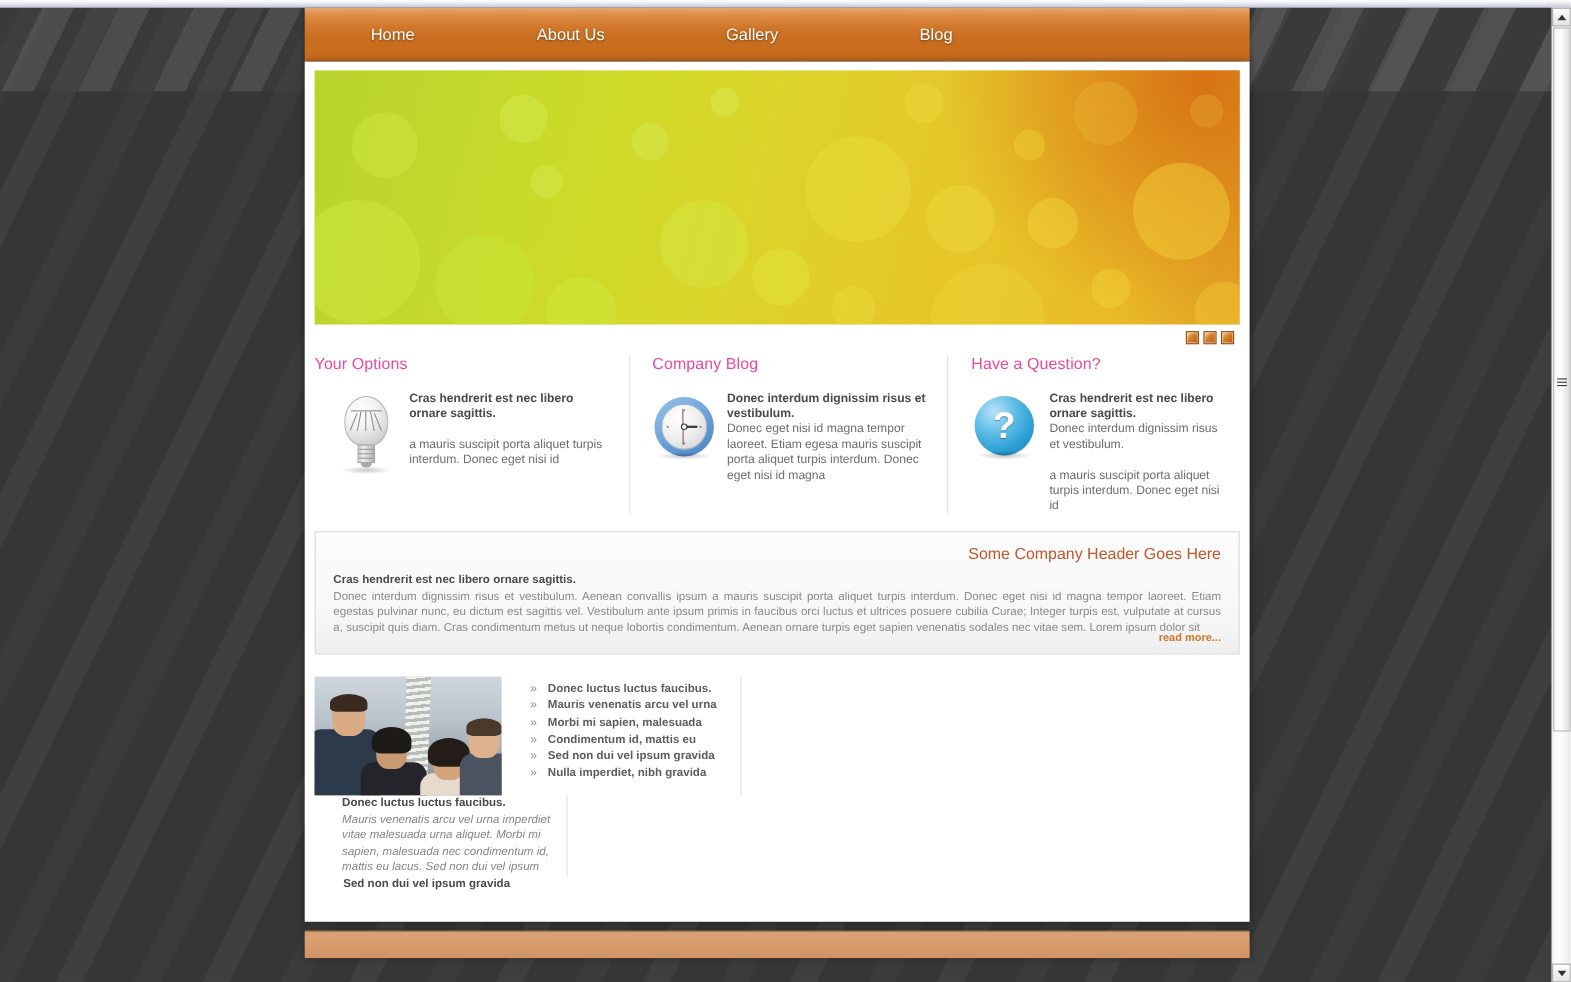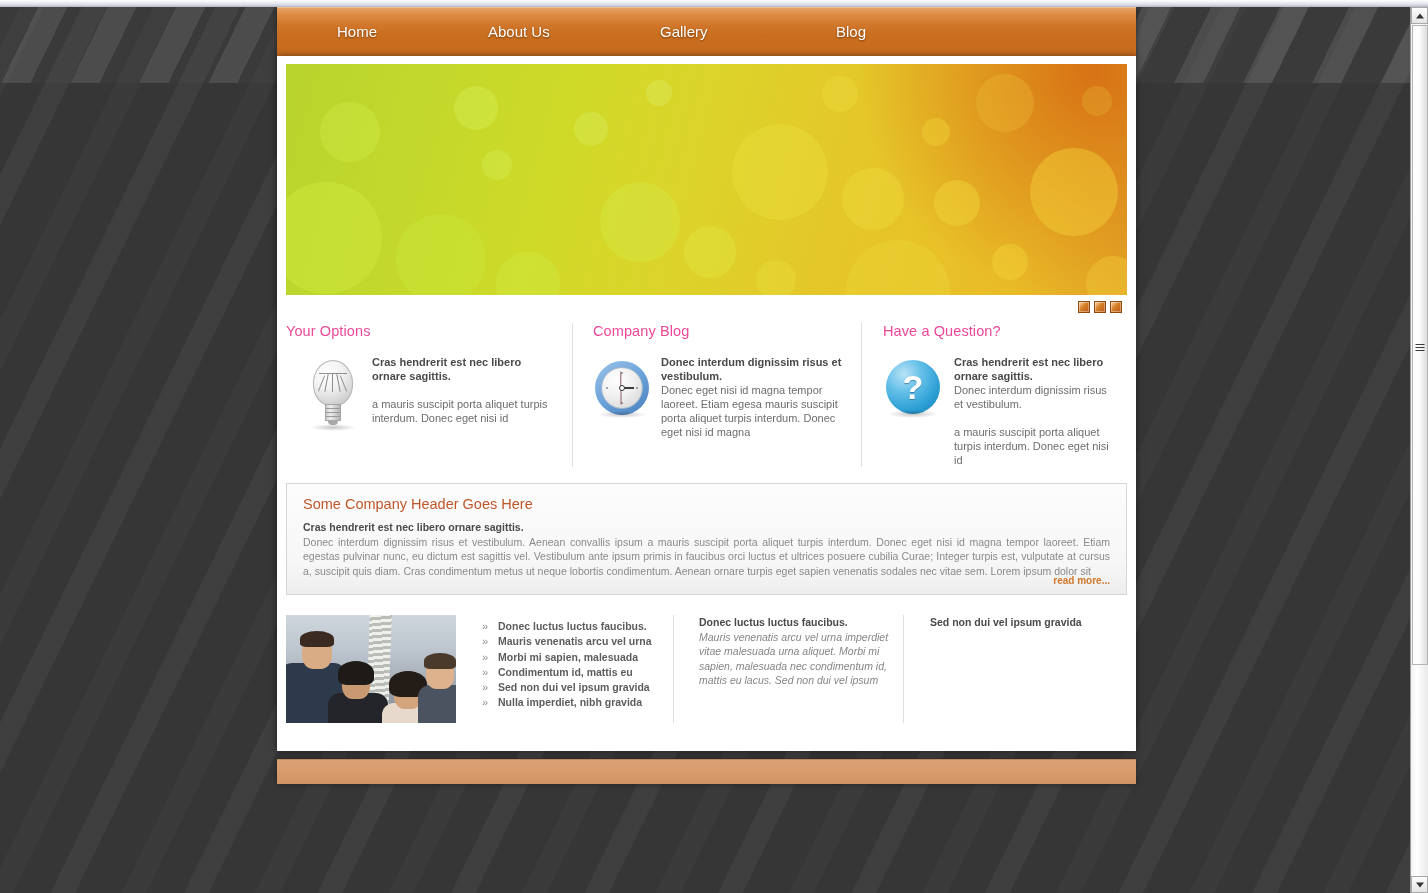--- a/index.html
+++ b/index.html
@@ -314,21 +314,21 @@
     margin: 10px 9px 0 9px;
     background: linear-gradient(to bottom, #fcfcfc 0%, #f7f7f7 70%, #eeeeee 100%);
     border: 1px solid #d6d6d6;
     box-sizing: border-box;
     padding: 12px 16px 8px 16px;
     position: relative;
     height: 112px;
   }
   #panel h3 {
     margin: 0 0 9px 0;
-    font-size: 14.5px; font-weight: 400; color: #c0572a;
+    font-size: 14.5px; font-weight: 400; color: #c0572a; text-align: right;
   }
   #panel .lead {
     margin: 0 0 2px 0;
     font-size: 10.5px; font-weight: bold; color: #4a4a4a;
   }
   #panel .body {
     margin: 0;
     font-size: 10.5px; line-height: 14.4px; color: #8a8a8a;
     text-align: justify;
   }
@@ -339,21 +339,21 @@
 
   
   #bottom {
     margin: 20px 9px 0 9px;
     padding-bottom: 28px;
   }
   #bottom > h3 {
     margin: 0 0 12px 0;
     font-size: 14.5px; font-weight: 400; color: #c0572a;
   }
-  #bottom .cols { display: flex; }
+  #bottom .cols { display: flex; flex-direction: column; }
   .bcol { box-sizing: border-box; }
   .bcol.b1 { width: 388px; display: flex; padding-right: 10px; border-right: 1px solid #e0e0e0; }
   .bcol.b2 { width: 230px; padding-left: 25px; padding-right: 12px; border-right: 1px solid #e0e0e0; }
   .bcol.b3 { width: 223px; padding-left: 26px; }
 
   
   .photo {
     position: relative;
     width: 170px; height: 108px;
     overflow: hidden; flex: 0 0 auto;

